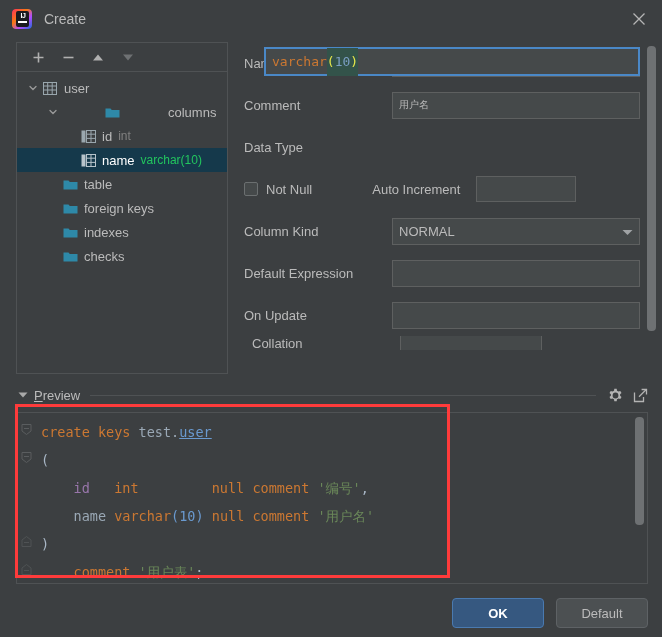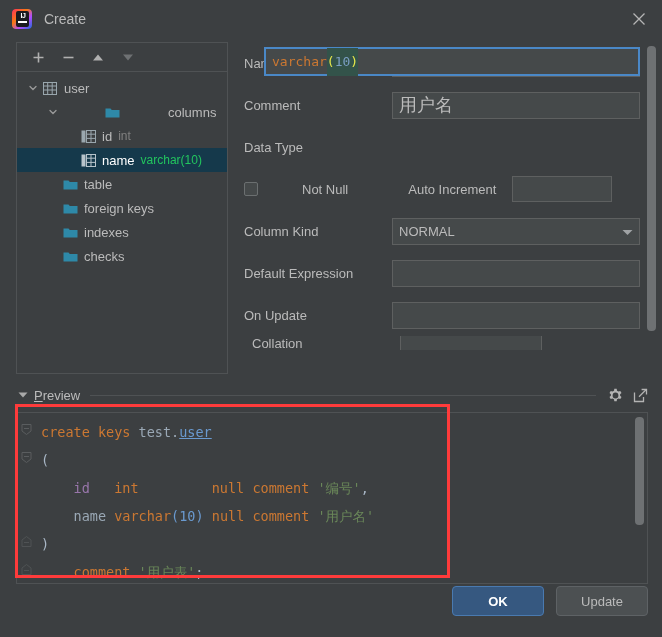--- a/index.html
+++ b/index.html
@@ -173,21 +173,21 @@
   }
   .field {
     height: 27px;
     background: #45494a;
     border: 1px solid #5e6060;
     box-sizing: border-box;
     display: flex;
     align-items: center;
     padding: 0 6px;
     color: #bbbbbb;
-    font-size: 18px;
+    font-size: 10px;
     flex: 1;
     margin-right: 22px;
     cursor: text;
   }
   .field.focused {
     border: 2px solid #4a88c7;
     background: #45494a;
     height: 29px;
   }
   .field.code {
@@ -363,21 +363,21 @@
     width: 435px; height: 174px;
     border: 3px solid #ff3b3b;
     box-sizing: border-box;
     pointer-events: none;
     z-index: 40;
   }
 
   
   .footer {
     position: absolute;
-    left: 0; right: 0; bottom: 12px;
+    left: 0; right: 0; bottom: 0;
     height: 48px;
     display: flex;
     align-items: center;
     justify-content: flex-end;
     padding-right: 14px;
     gap: 12px;
   }
   .btn {
     min-width: 92px;
     height: 30px;
@@ -552,21 +552,21 @@
         <div class="form-label">Comment</div>
         <div class="field">用户名</div>
       </div>
 
       <div class="form-row">
         <div class="form-label">Data Type</div>
         <div class="field focused code"><span class="kw-type">varchar</span><span class="paren">(</span><span class="num-arg">10</span><span class="caret"></span><span class="paren">)</span></div>
       </div>
 
       <div class="form-row">
-        <div class="form-label cb-row" style="width:auto;gap:36px;">
+        <div class="form-label cb-row" style="width:auto;">
           <span class="checkbox"></span>
           <span class="cb-label">Not Null</span>
         </div>
         <div class="ai-label">Auto Increment</div>
         <div class="ai-field"></div>
       </div>
 
       <div class="form-row">
         <div class="form-label">Column Kind</div>
         <div class="combo">
@@ -662,14 +662,14 @@
 <span class="pn">)</span>
     <span class="k">comment</span> <span class="str">'用户表'</span><span class="pn">;</span></div>
 
   <div class="code-scroll"></div>
 </div>
 
 <div class="redbox"></div>
 
 <div class="footer">
   <div class="btn primary">OK</div>
-  <div class="btn secondary">Update</div>
+  <div class="btn secondary">Default</div>
 </div>
 
 </body></html>

